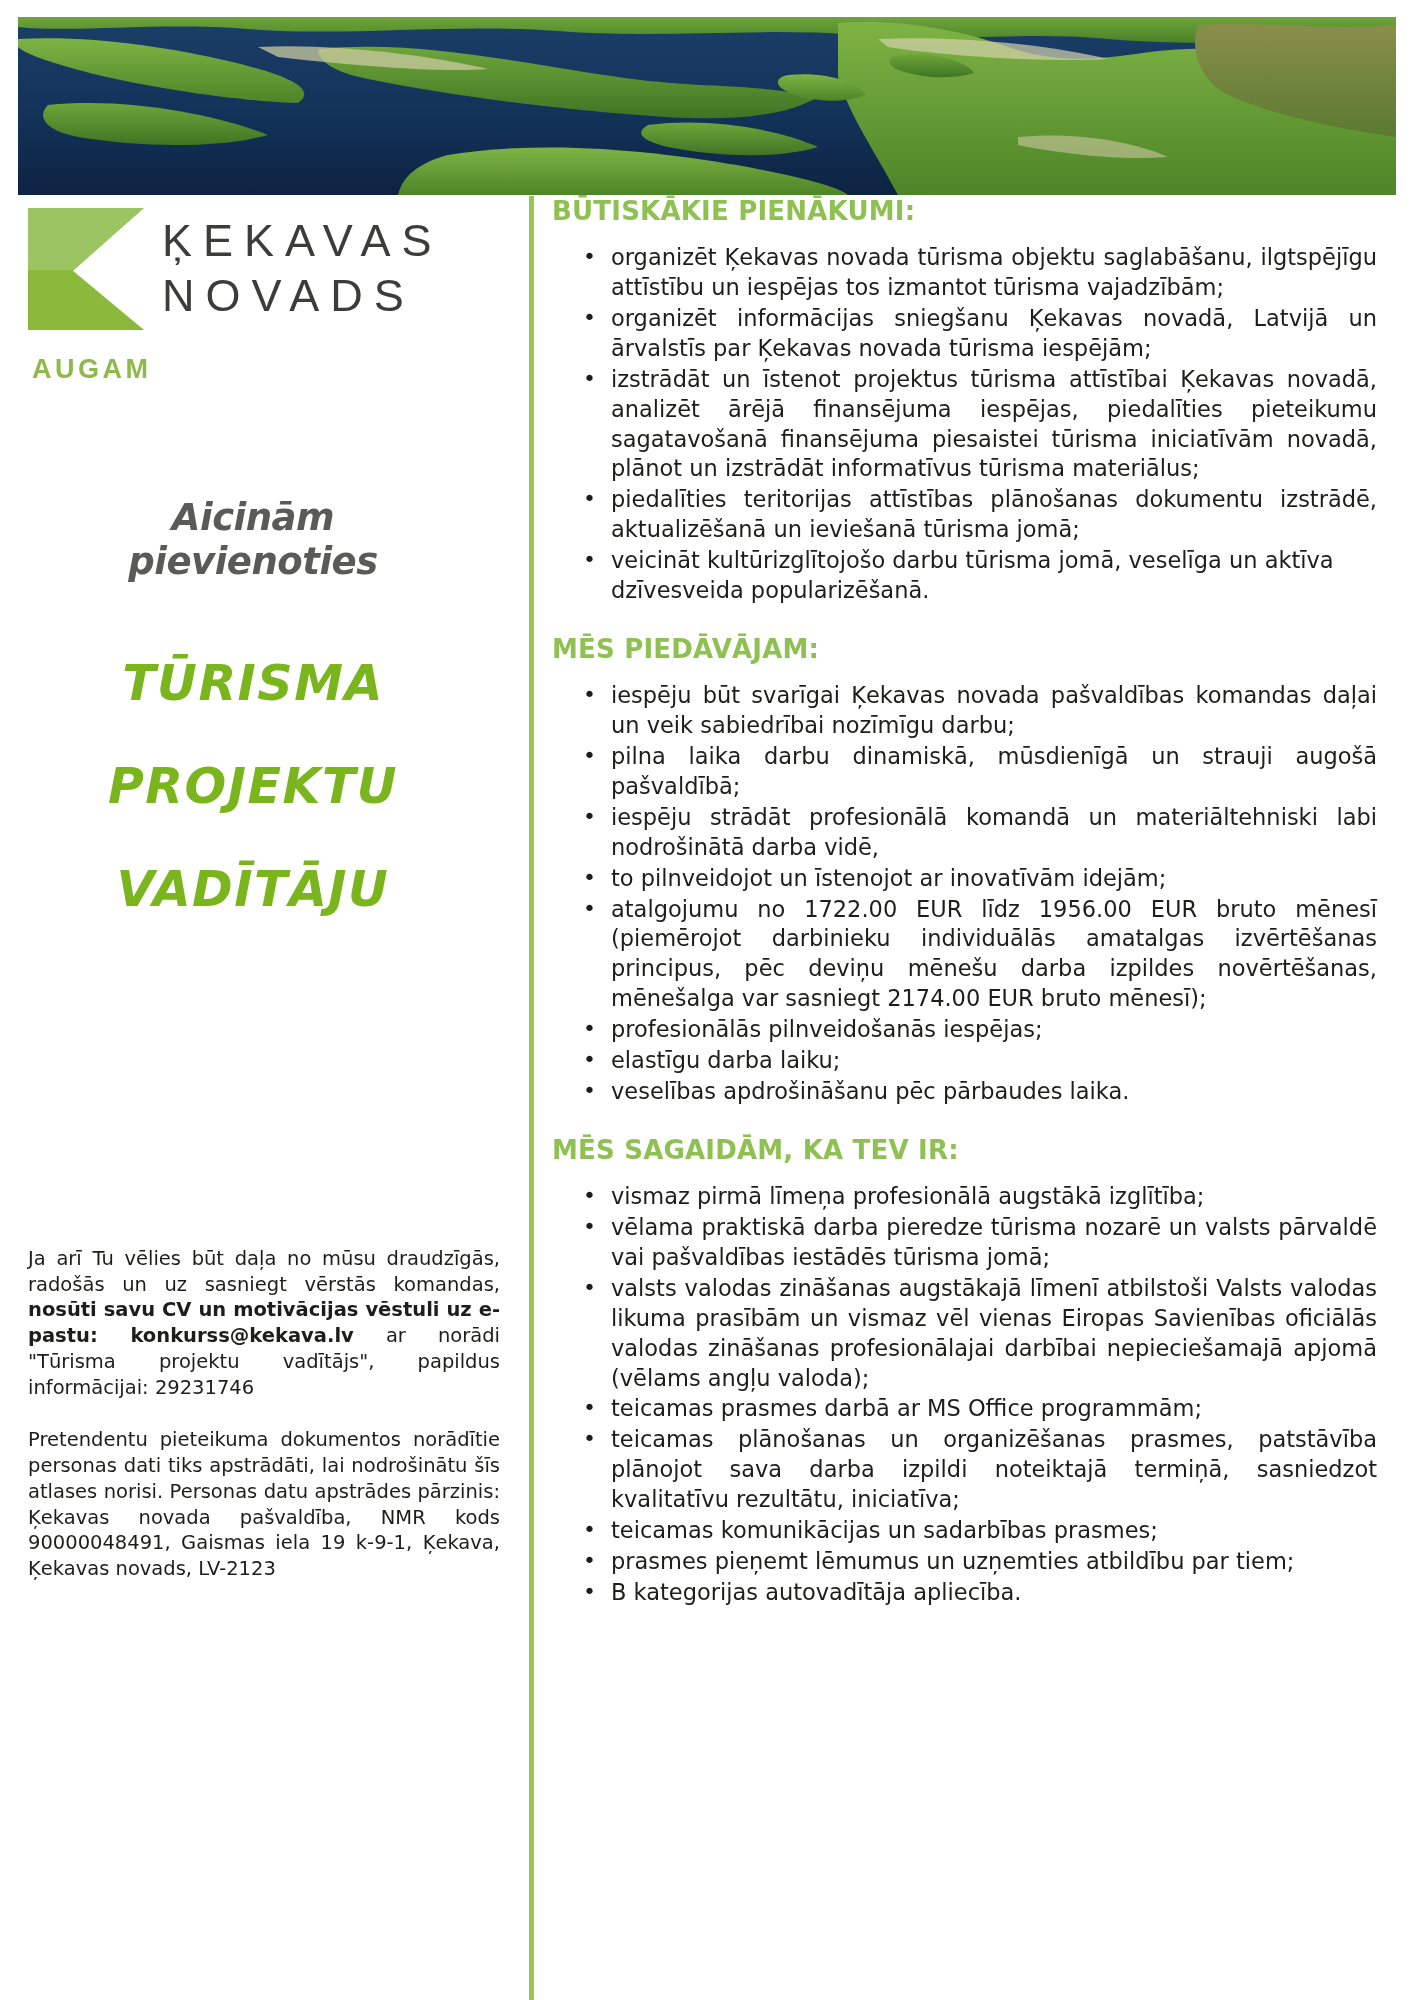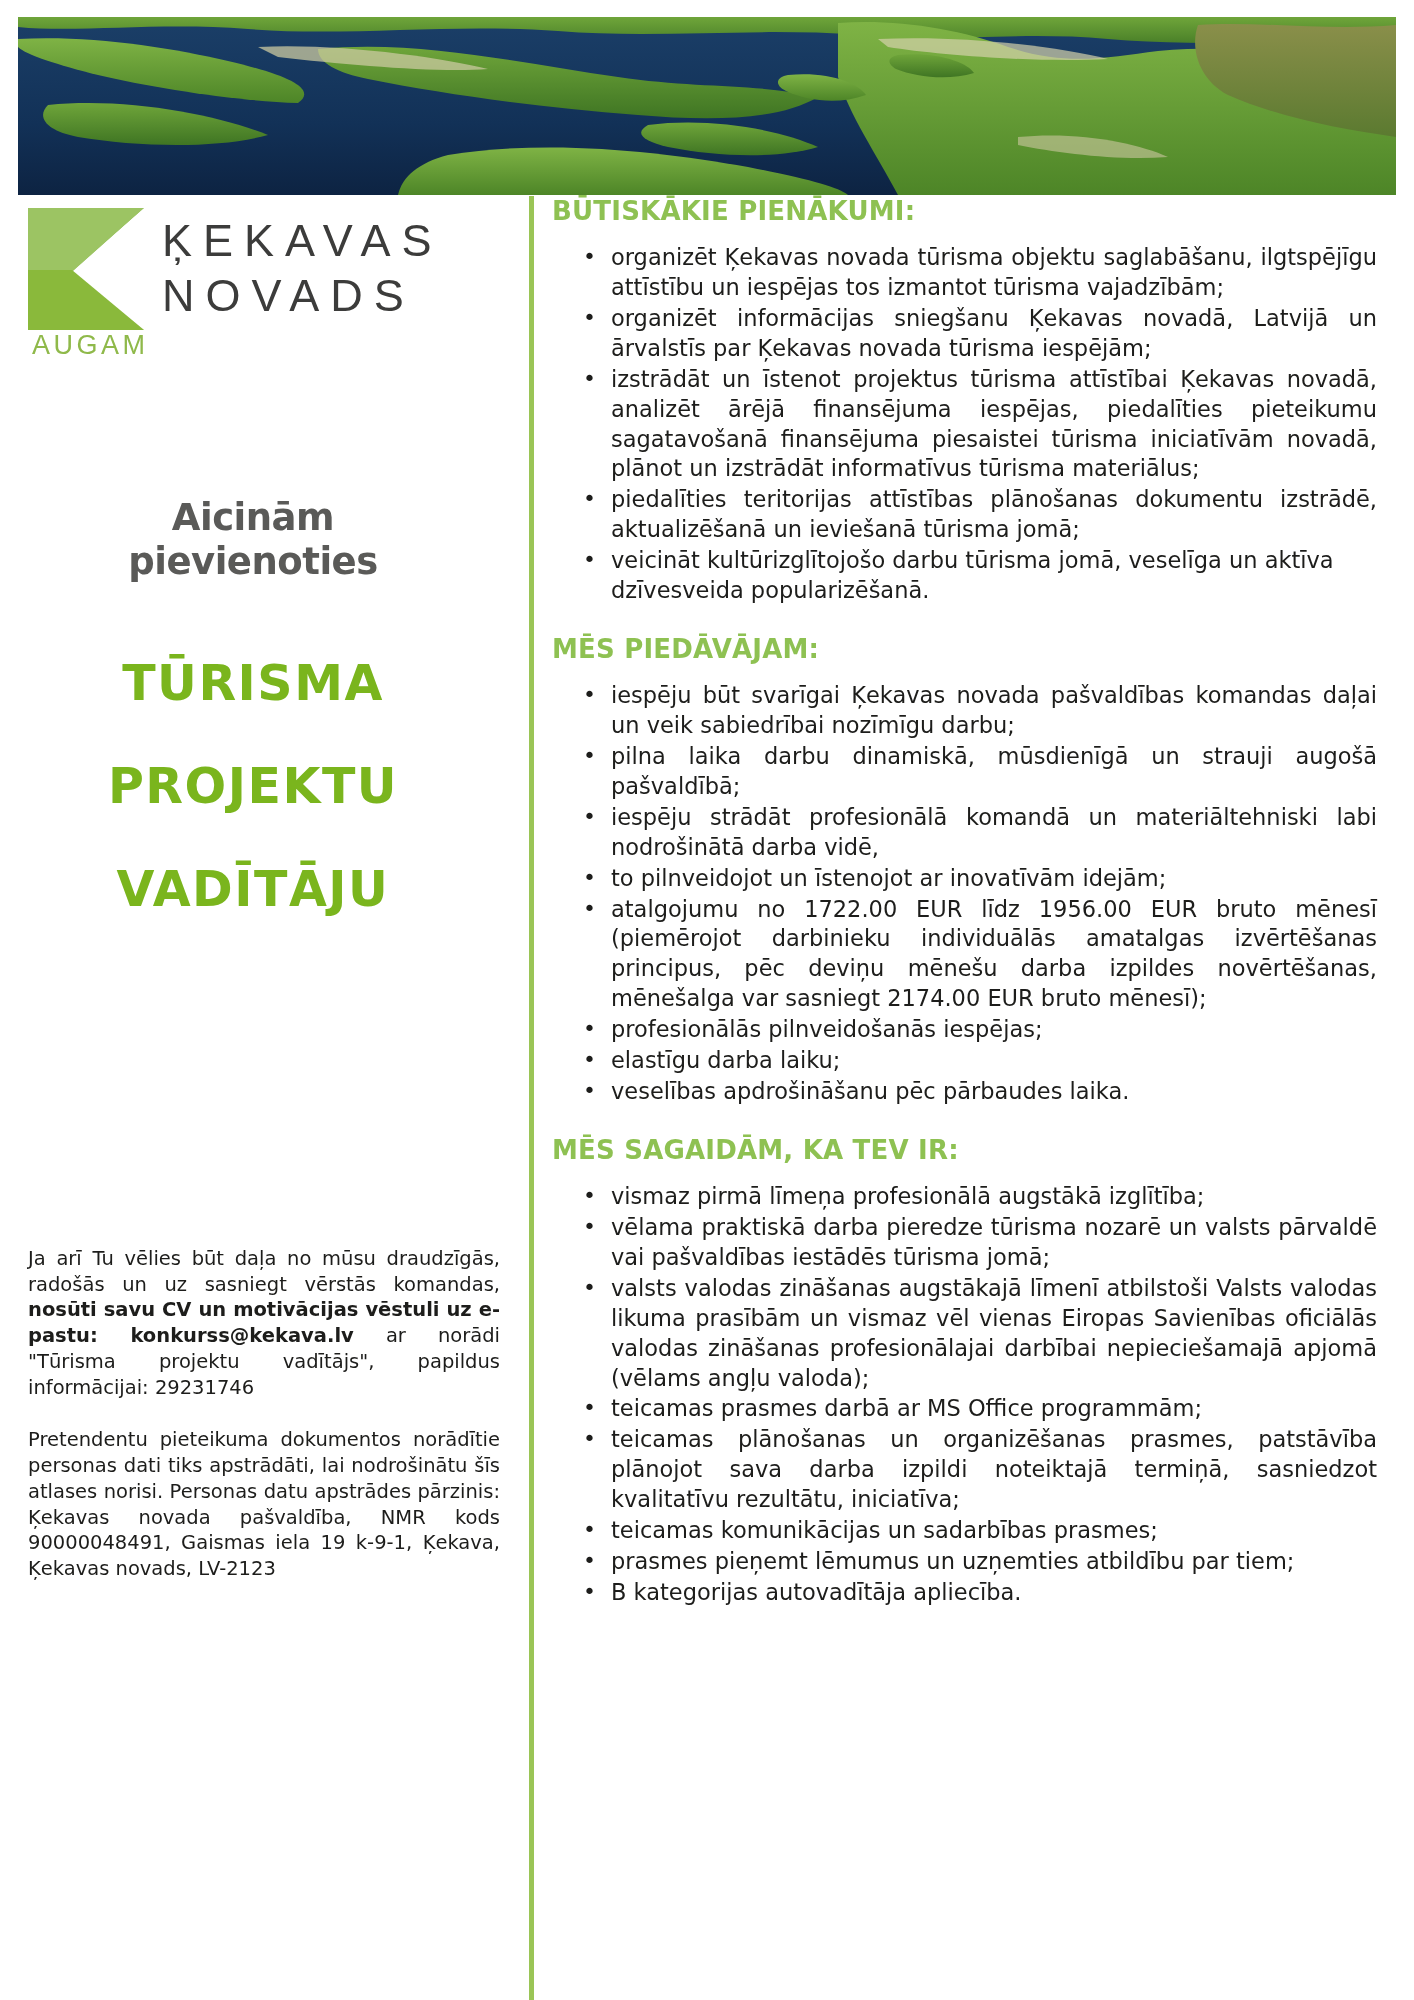--- a/index.html
+++ b/index.html
@@ -78,35 +78,36 @@
   .wordmark-line {
     font-family: "Liberation Sans", "DejaVu Sans", sans-serif;
     font-size: 45px;
     letter-spacing: 11px;
     color: #3c3c3b;
     line-height: 1.22;
     font-weight: 300;
     white-space: nowrap;
   }
   .augam {
-    margin-top: 0;
+    margin-top: 24px;
     margin-left: 4px;
     font-family: "Liberation Sans", "DejaVu Sans", sans-serif;
     font-size: 27px;
     letter-spacing: 3.5px;
     color: #8fb94a;
-    font-weight: 400;
+    font-weight: 700;
   }
 
   .headline-block {
     position: absolute;
     left: 0;
     top: 300px;
     width: 506px;
     text-align: center;
+    font-style: italic;
   }
   .headline-lead {
     font-family: "DejaVu Sans", sans-serif;
     font-size: 37px;
     font-weight: bold;
     color: #5a5a58;
     line-height: 1.18;
     letter-spacing: -0.5px;
   }
   .headline-main {

